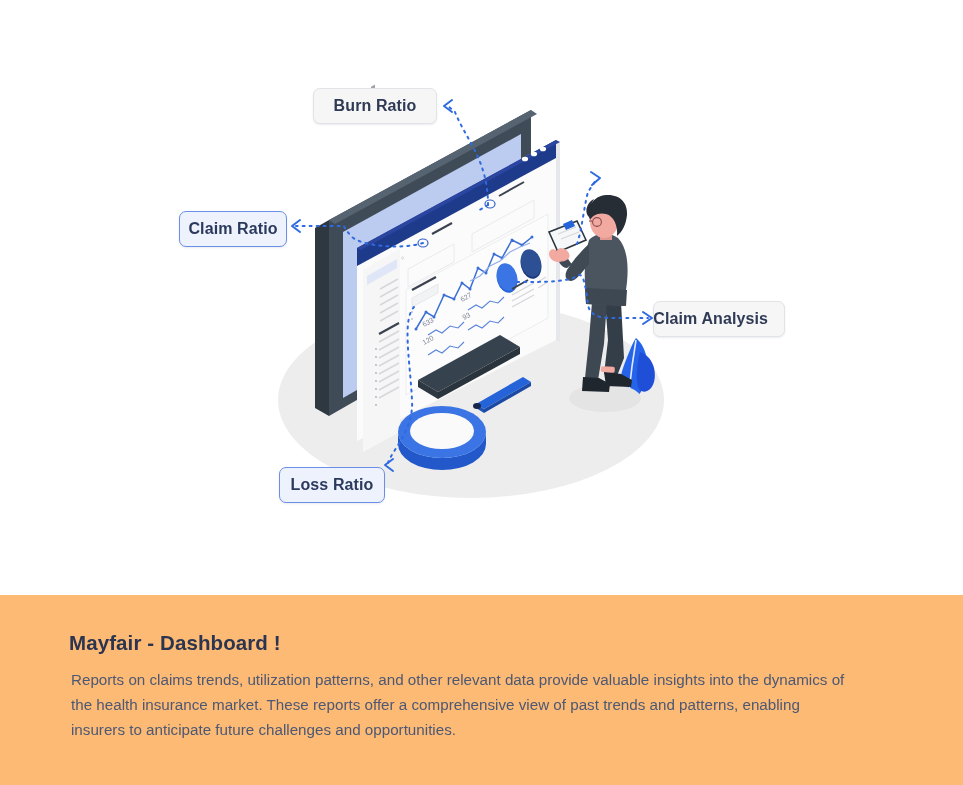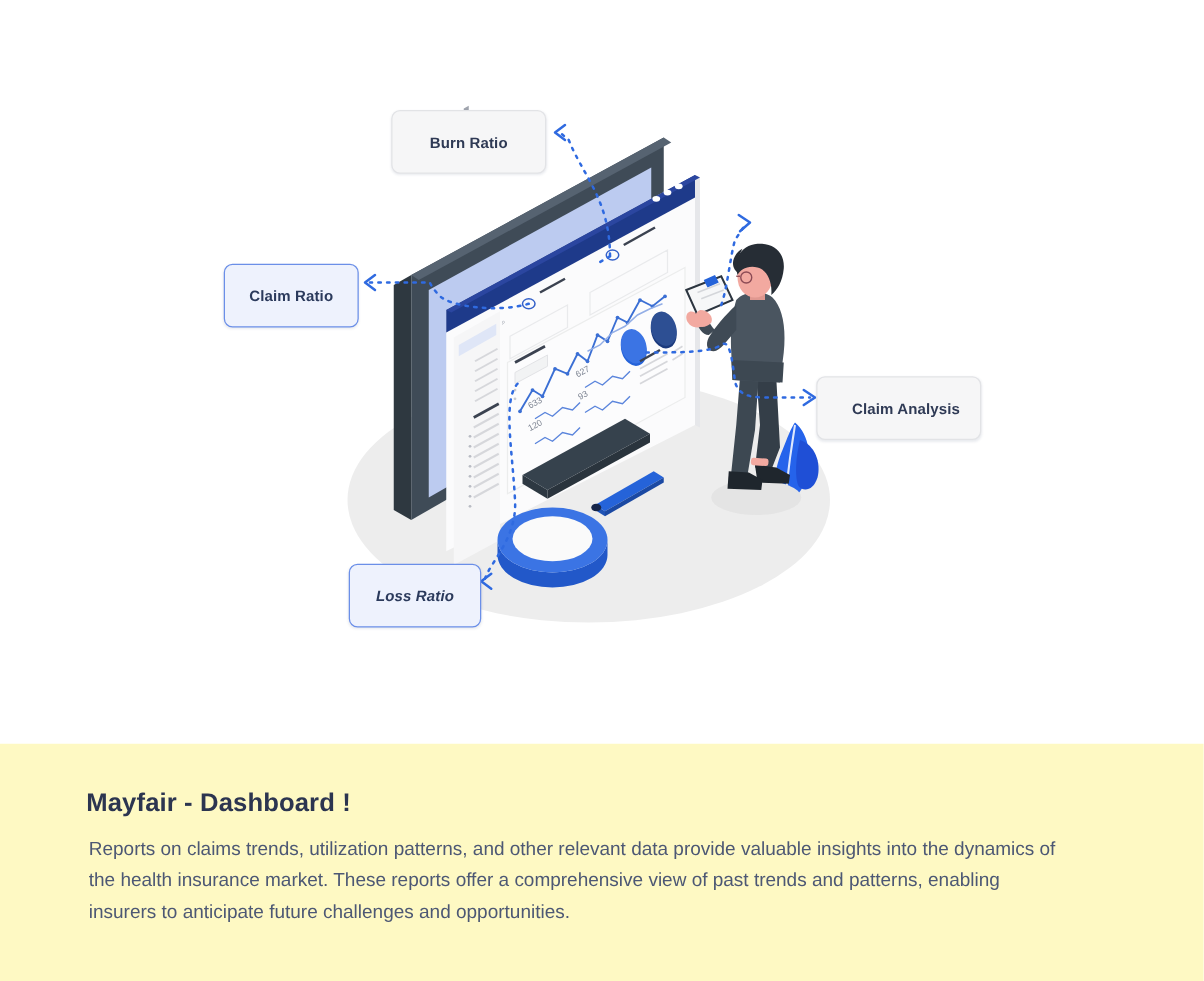--- a/index.html
+++ b/index.html
@@ -39,54 +39,54 @@
     display: block;
   }
 
   
   .callout {
     position: absolute;
     display: flex;
     align-items: center;
     justify-content: center;
     border-radius: 7px;
-    font-size: 12px;
+    font-size: 16px;
     font-weight: bold;
     letter-spacing: 0.1px;
     white-space: nowrap;
     padding: 0 16px;
-    height: 51px;
+    height: 36px;
     color: #2f3a55;
     box-shadow: 0 1px 2px rgba(40,55,95,0.10);
     user-select: none;
   }
   .callout.blue {
     background: #eef2fd;
     border: 1px solid #6b8fe8;
     color: #2b3a5c;
   }
   .callout.grey {
     background: #f6f6f7;
     border: 1px solid #e2e3e6;
     color: #2f3a55;
   }
 
   #callout-burn      { left: 313px; top: 88px;  width: 124px; }
   #callout-claimratio{ left: 179px; top: 211px; width: 108px; }
   #callout-membership{ left: 601px; top: 161px; width: 121px; }
   #callout-claiman   { left: 653px; top: 301px; width: 132px; justify-content: flex-end; }
-  #callout-loss      { left: 279px; top: 451px; width: 106px; font-style: italic; }
+  #callout-loss      { left: 279px; top: 467px; width: 106px; }
 
   
   .info-section {
     position: absolute;
     left: 0; top: 595px;
     width: 963px;
     height: 190px;
-    background: #fef9c3;
+    background: #fdba74;
   }
   .info-inner {
     position: absolute;
     left: 69px;
     top: 36px;
     width: 790px;
   }
   .info-title {
     margin: 0 0 12px 0;
     font-size: 20.5px;

